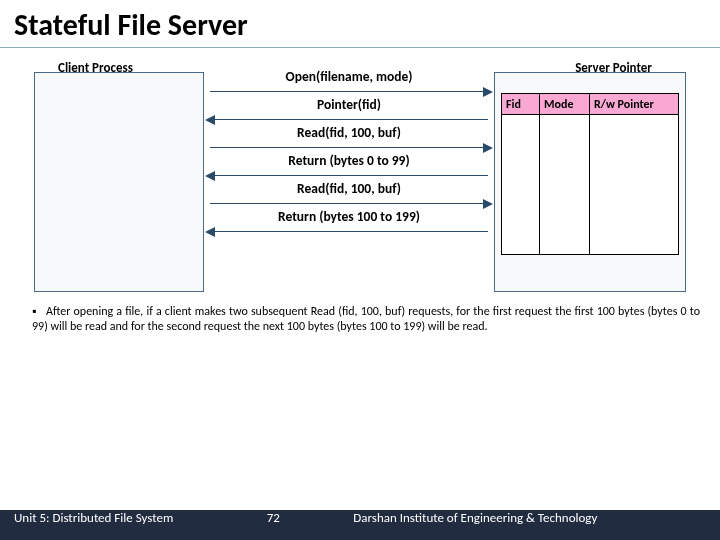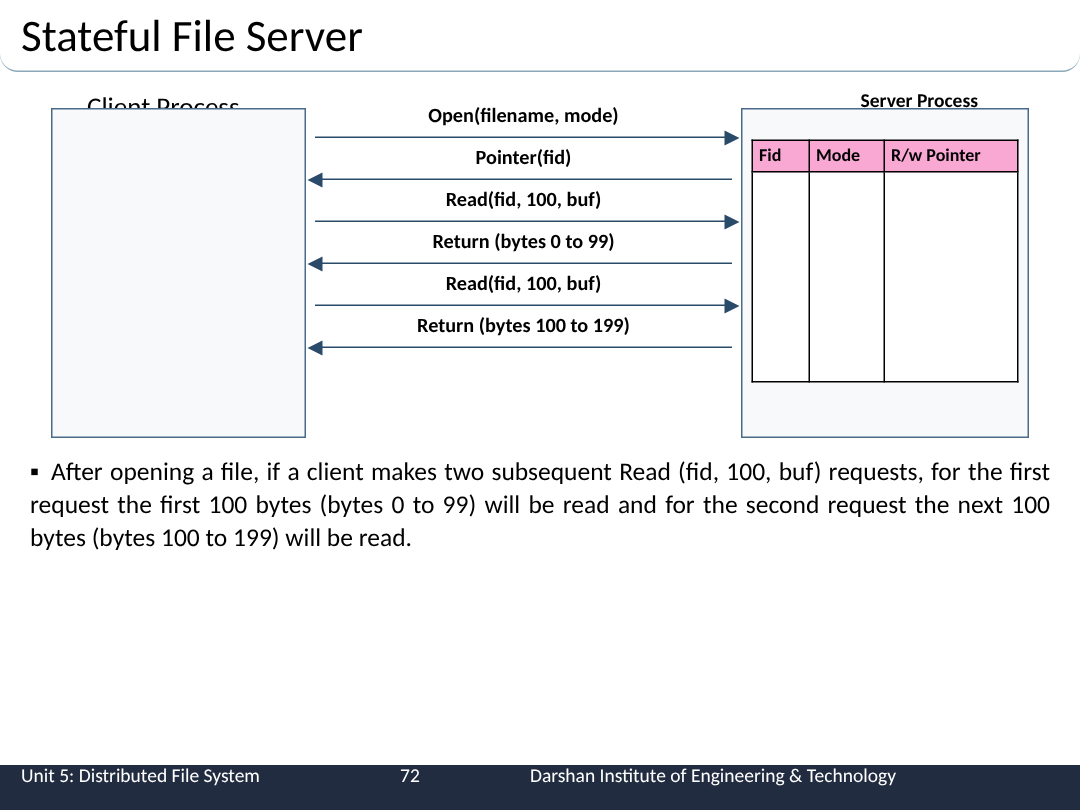--- a/index.html
+++ b/index.html
@@ -5,37 +5,36 @@
   * { box-sizing: border-box; margin: 0; padding: 0; }
   body {
     width: 720px; height: 540px;
     font-family: Calibri, Arial, sans-serif;
     background: #fff; color: #000;
     position: relative; overflow: hidden;
   }
   .title {
     font-size: 30px; padding: 6px 14px 4px 14px;
     border-bottom: 1px solid #8aa8b8;
-    font-weight: 400;
-    border-radius: 12px;
+    font-weight: 700;
   }
   .diagram {
     position: relative;
     margin: 10px 14px 0 14px;
     height: 240px;
   }
   .client-box {
     position: absolute; left: 20px; top: 14px;
     width: 170px; height: 220px;
     border: 1px solid #4a6a8a;
     background: #f7f9fb;
   }
   .client-label {
     position: absolute; left: 44px; top: 2px;
-    font-size: 18px; font-weight: 400;
+    font-size: 13px; font-weight: 700;
   }
   .server-label {
     position: absolute; right: 54px; top: 2px;
     font-size: 13px; font-weight: 700;
   }
   .file-table-label {
     position: absolute; right: 70px; top: 18px;
     font-size: 12.5px; font-weight: 400;
   }
   .server-box {
@@ -76,22 +75,22 @@
     left: 6px; top: 20px; width: 178px;
   }
   table.ftab th {
     border: 1px solid #000; font-size: 12px; font-weight: 700;
     padding: 3px 4px; text-align: left; background: #f9a8d4;
   }
   table.ftab td {
     border: 1px solid #000; height: 140px; background: #fff;
   }
   .body-text {
-    margin: 6px 20px 0 20px;
-    font-size: 17px; line-height: 1.28;
+    margin: 6px 20px 0 32px;
+    font-size: 12px; line-height: 1.28;
     text-align: justify;
   }
   .body-text .bullet {
     display: inline-block; width: 14px;
   }
   .footer {
     position: absolute; left: 0; bottom: 0;
     width: 100%; height: 30px; background: #222c40;
     color: #fff; font-size: 13px;
     display: flex; align-items: flex-start;
@@ -100,21 +99,21 @@
   .footer .pg { flex: 0 0 auto; width: 80px; text-align: center; margin-left: 60px; }
   .footer .inst { flex: 1; text-align: left; padding-left: 40px; }
 </style>
 </head>
 <body>
 
 <div class="title">Stateful File Server</div>
 
 <div class="diagram">
   <div class="client-label">Client Process</div>
-  <div class="server-label">Server Process</div>
+  <div class="server-label">Server Pointer</div>
   <div class="file-table-label">File Table</div>
 
   <div class="client-box"></div>
 
   <div class="server-box">
     <table class="ftab">
       <tbody>
           <tr>
         <th style="width:38px">Fid</th>
         <th style="width:50px">Mode</th>

